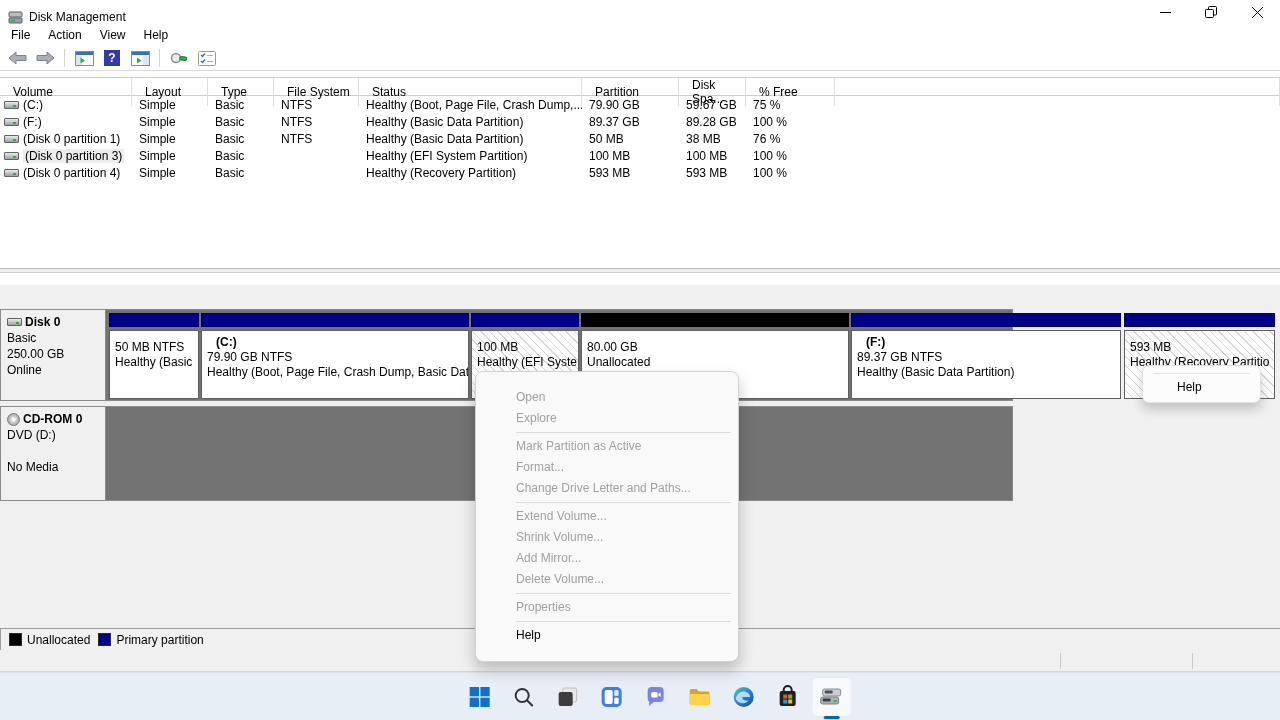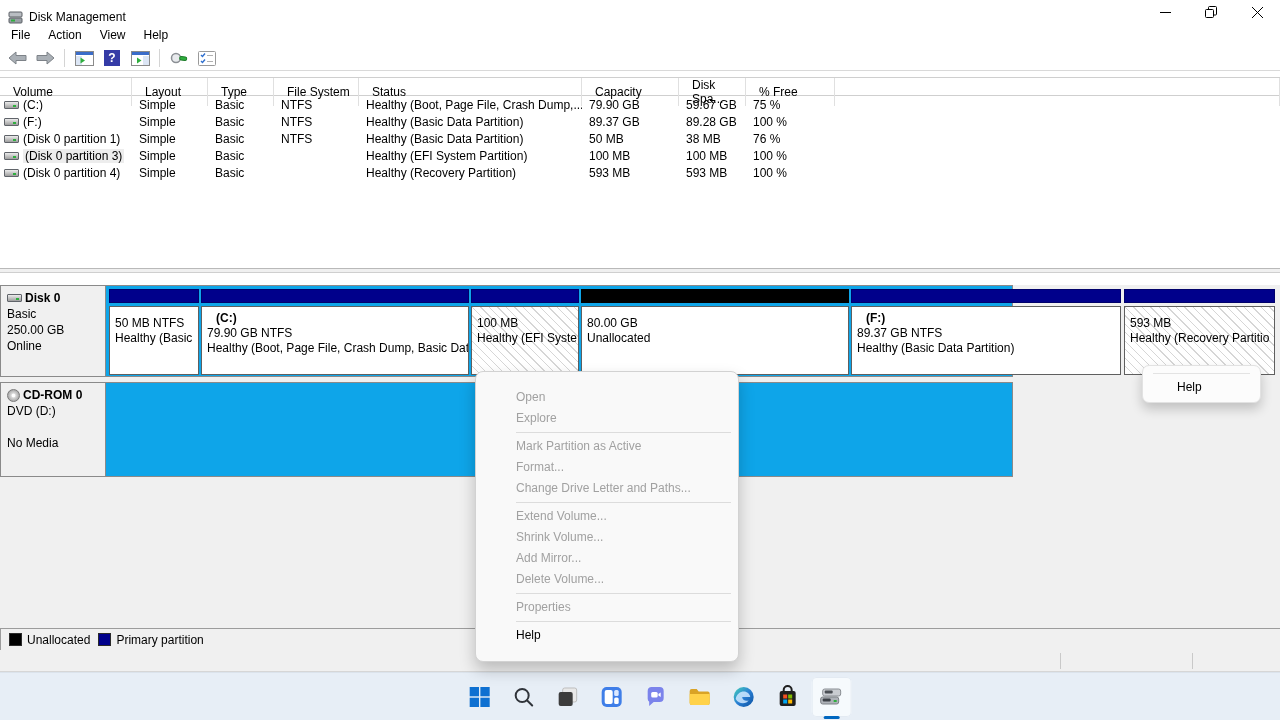--- a/index.html
+++ b/index.html
@@ -33,21 +33,21 @@
   .vol-cell .vol-label.hl { background:#ededed; padding:0 2px; }
   .drive-glyph { width:15px; height:8px; background:linear-gradient(#ececec,#9e9e9e); border:1px solid #60646a; border-radius:1px; position:relative; flex:none; }
   .drive-glyph::after { content:""; position:absolute; right:2px; bottom:1px; width:3px; height:2px; background:#2fae3e; }
 
   
   #splitter { position:absolute; left:0; top:268px; width:1280px; height:5px; background:#f0f0f0; border-top:1px solid #b9b9b9; border-bottom:1px solid #cfcfcf; }
 
   
   #graph-pane { position:absolute; left:0; top:273px; width:1280px; height:355px; background:#f0f0f0; }
   #graph-pane .white-strip { position:absolute; left:0; top:0; width:1280px; height:12px; background:#fff; }
-  .disk-row { position:absolute; left:0; width:1013px; background:#0ea5e9; border:1px solid #8a8a8a; }
+  .disk-row { position:absolute; left:0; width:1013px; background:#737373; border:1px solid #8a8a8a;margin-top:24px; }
   #disk0-row { top:12px; height:92px; }
   #cdrom-row { top:109px; height:95px; }
   .disk-label { position:absolute; left:0; top:0; width:105px; height:100%; background:#f0f0f0; border-right:1px solid #8a8a8a; padding:5px 0 0 6px; }
   .disk-label .dl-title { font-weight:bold; font-size:12px; display:flex; align-items:center; gap:3px; }
   .disk-label .dl-line { font-size:12px; margin-top:2px; }
   .cd-glyph { width:13px; height:13px; border-radius:50%; background:radial-gradient(circle,#ffffff 18%, #d9d9d9 30%, #9c9c9c 85%); border:1px solid #7a7a7a; flex:none; }
   .part { position:absolute; }
   .part-bar { position:absolute; left:0; top:3px; width:100%; height:14px; background:#00008b; border:1px solid #00006b; }
   .part-bar.black { background:#000000; border-color:#000; }
   .part-body { position:absolute; left:0; top:20px; width:100%; height:69px; background:#fff; border:1px solid #5f5f5f; padding:4px 0 0 5px; overflow:hidden; }
@@ -179,21 +179,21 @@
         </svg>
       </span>
   </div>
 
   <div id="list-header">
     <div class="hcell">Volume</div>
     <div class="hcell">Layout</div>
     <div class="hcell">Type</div>
     <div class="hcell">File System</div>
     <div class="hcell">Status</div>
-    <div class="hcell">Capacity</div>
+    <div class="hcell">Partition</div>
     <div class="hcell">Disk Spa...</div>
     <div class="hcell">% Free</div>
     <div class="hcell"></div>
   </div>
 
   <div id="list-rows">
     <div class="lrow">
       <div class="cell vol-cell">
           <span class="drive-glyph"></span>
           <span class="vol-label">(C:)</span>

